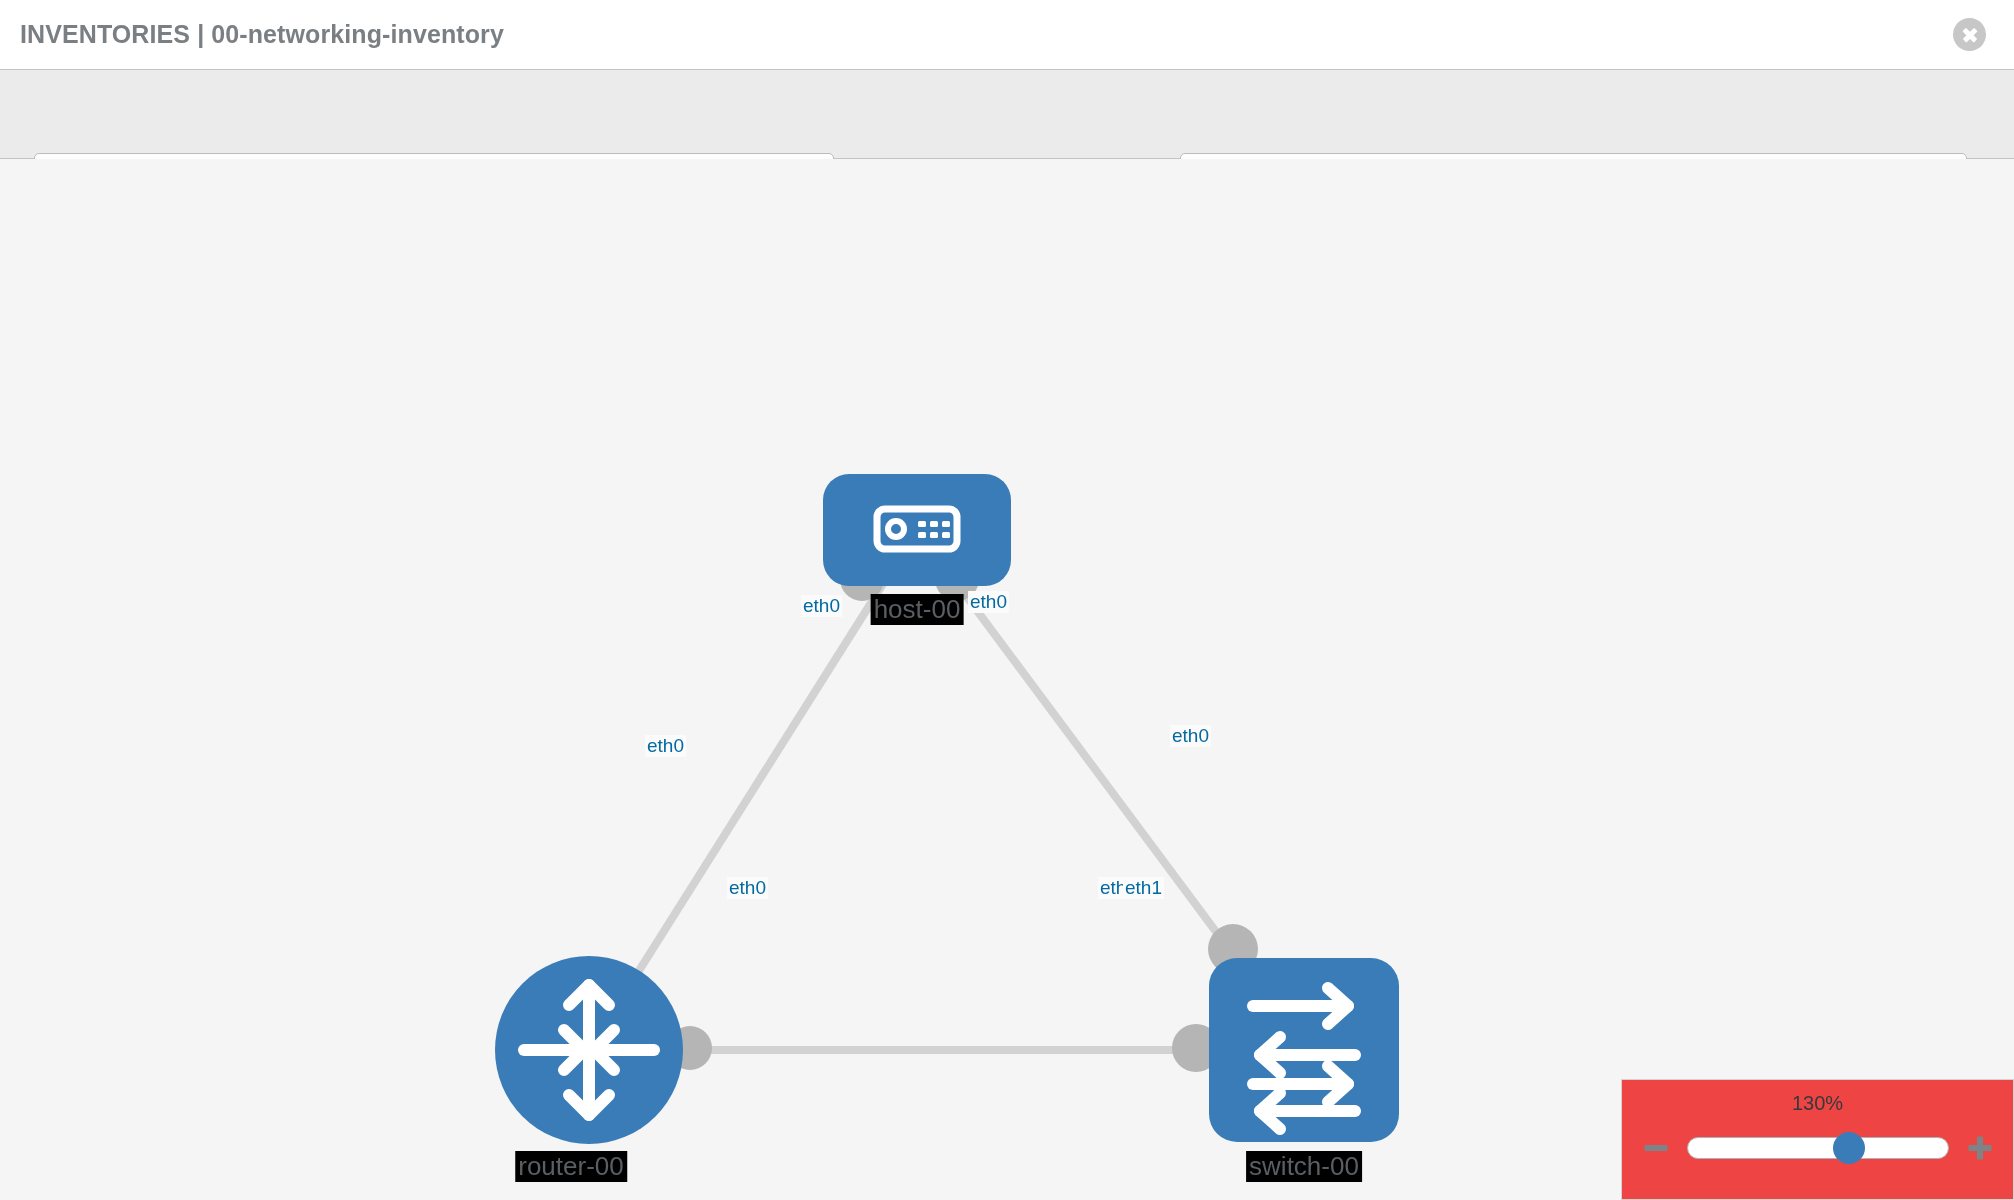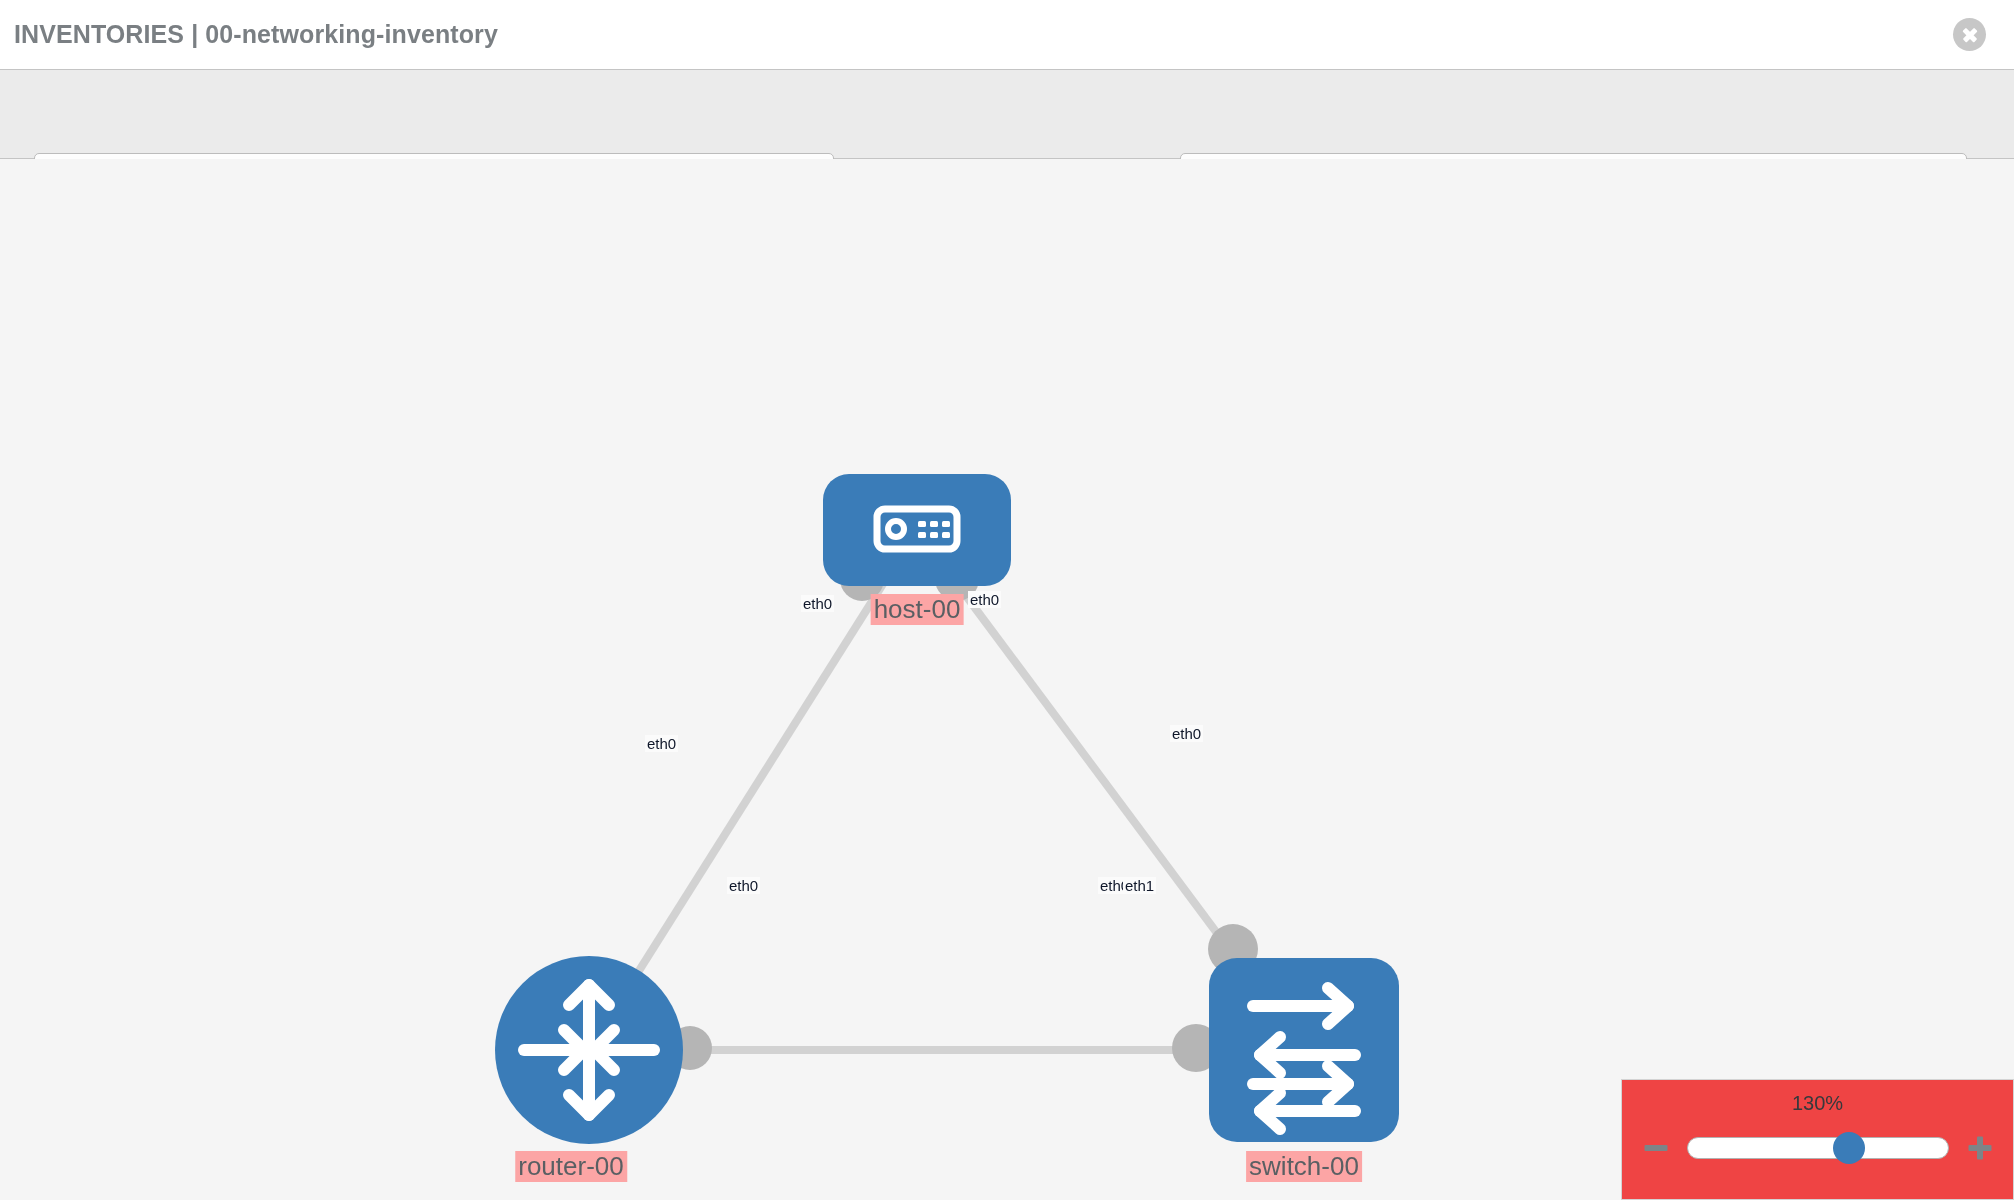--- a/index.html
+++ b/index.html
@@ -23,21 +23,21 @@
   .header {
     position: absolute;
     top: 0; left: 0;
     width: 2014px;
     height: 69px;
     background: #ffffff;
     display: flex;
     align-items: center;
   }
   .header-title {
-    margin-left: 14px;
+    margin-left: 20px;
     font-size: 25px;
     font-weight: bold;
     color: #7a7f83;
     letter-spacing: 0.1px;
     white-space: nowrap;
   }
   .close-btn {
     position: absolute;
     right: 28px;
     top: 18px;
@@ -123,29 +123,29 @@
     top: 0; left: 0;
     width: 2014px;
     height: 1041px;
   }
 
   
   .node-label {
     position: absolute;
     font-size: 26px;
     color: #5a5f63;
-    background: #fca5a5;
+    background: #000000;
     white-space: nowrap;
     padding: 0 3px;
     transform: translateX(-50%);
   }
   .iface-label {
     position: absolute;
-    font-size: 15px;
-    color: #0f172a;
+    font-size: 19px;
+    color: #0369a1;
     background: #fbfbfb;
     white-space: nowrap;
     padding: 0 2px;
   }
 
   
   .zoom-panel {
     position: absolute;
     left: 1621px;
     top: 1079px;

